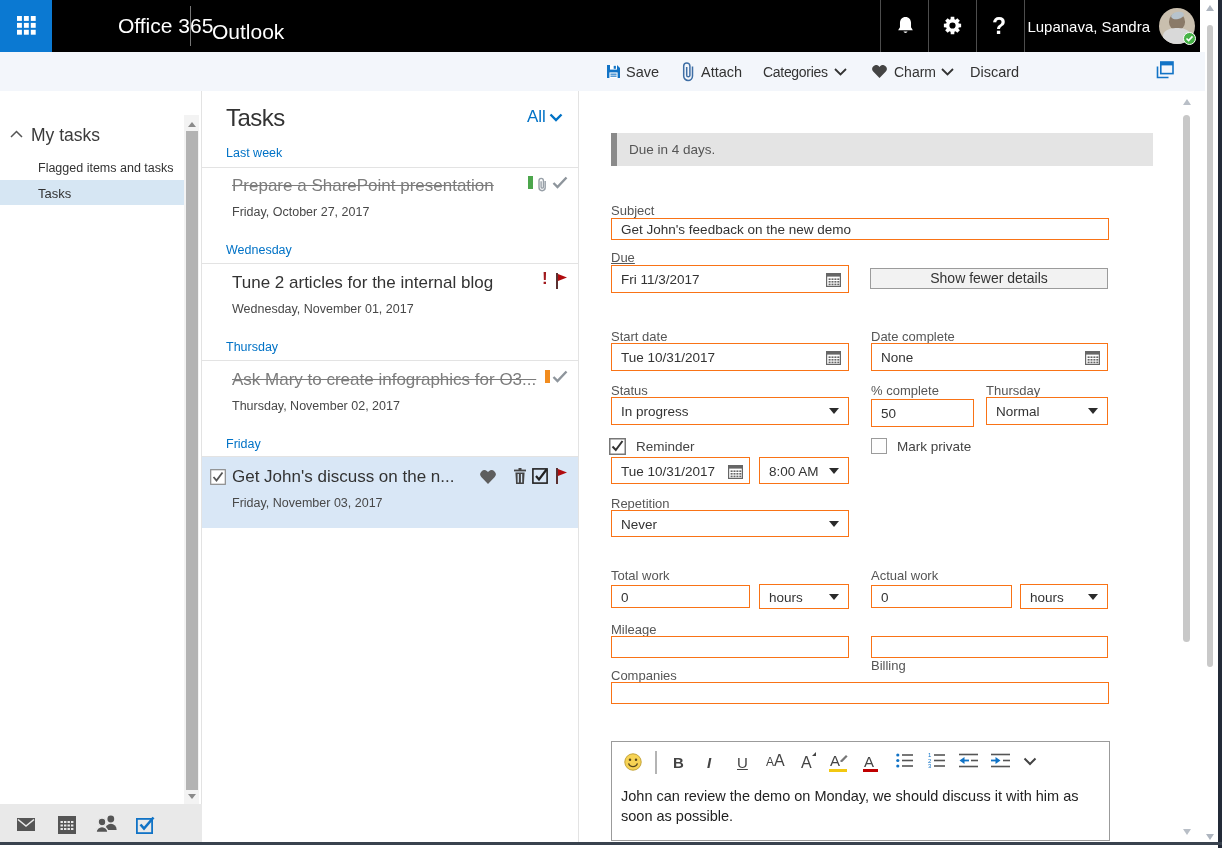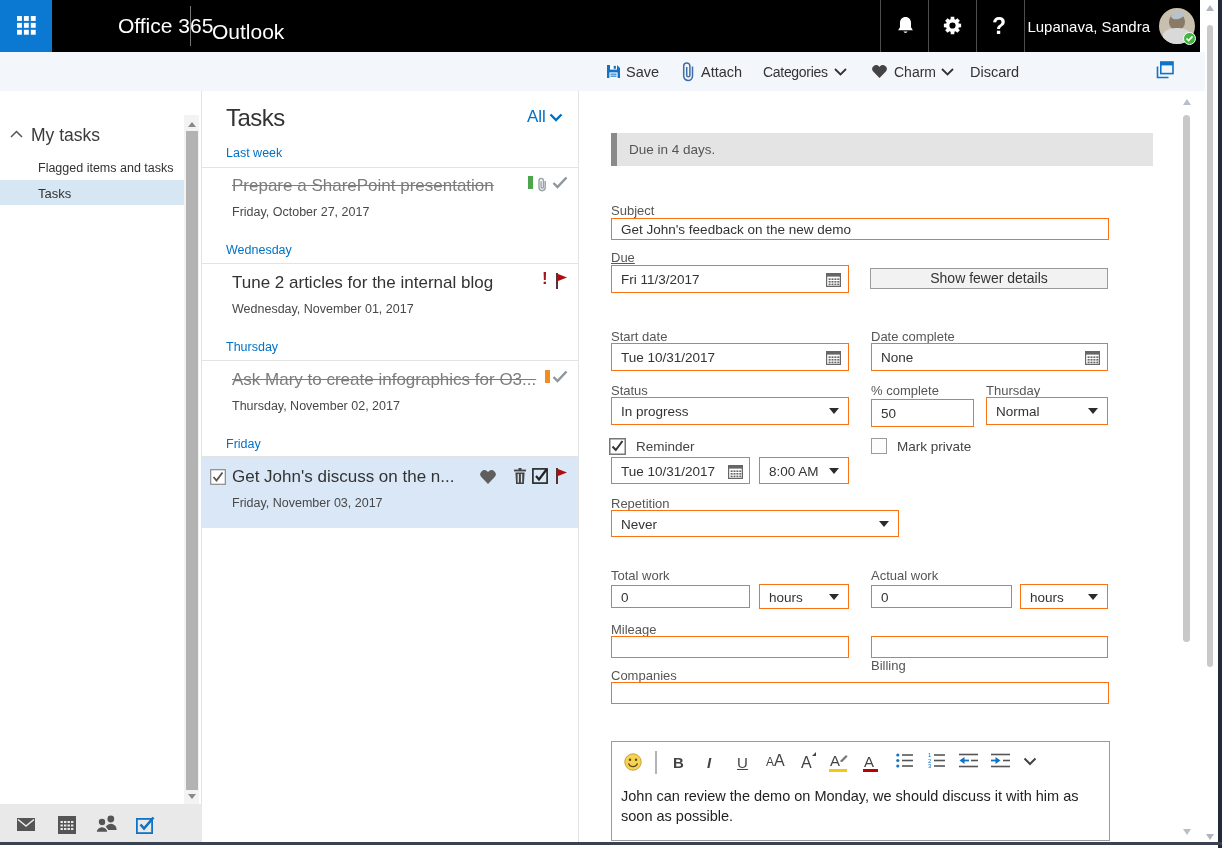--- a/index.html
+++ b/index.html
@@ -341,21 +341,21 @@
         <rect x="11.3" y="11.6" width="2" height="1.6"></rect>
       </g>
     </svg>
 </div>
 <div class="inp" style="left:759px;top:457px;width:90px;height:27px;">
     <span class="tx">8:00 AM</span>
     <span class="darr"></span>
   </div>
 
 <div class="lbl" style="left:611px;top:496px;">Repetition</div>
-<div class="inp" style="left:611px;top:510px;width:288px;height:27px;">
+<div class="inp" style="left:611px;top:510px;width:238px;height:27px;">
     <span class="tx">Never</span>
     <span class="darr"></span>
   </div>
 
 <div class="lbl" style="left:611px;top:568px;">Total work</div>
 <div class="inp" style="left:611px;top:585px;width:139px;height:23px;">
     <span class="tx">0</span>
   </div>
 <div class="inp" style="left:759px;top:584px;width:90px;height:25px;">
     <span class="tx">hours</span>

